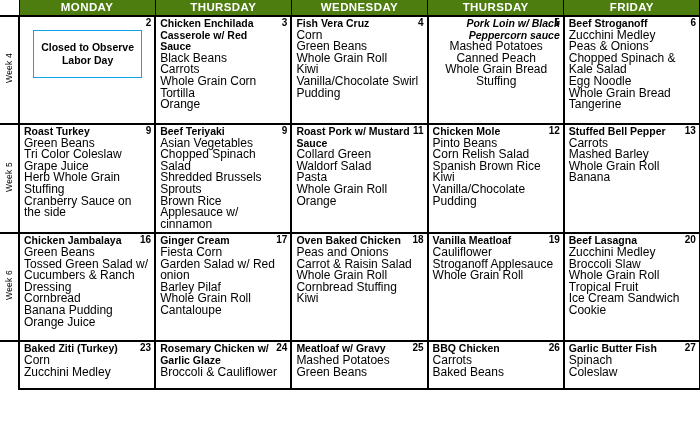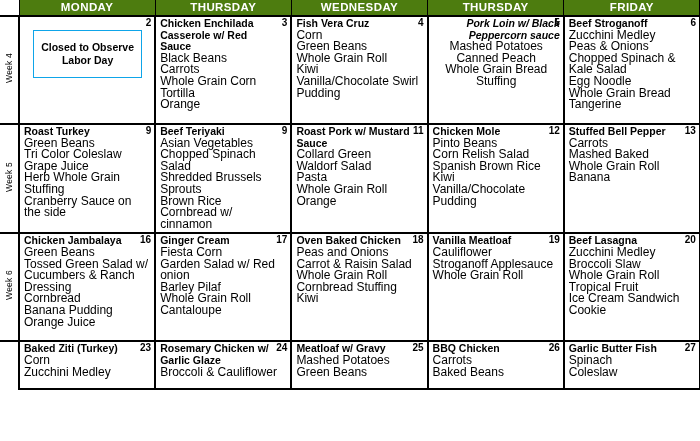--- a/index.html
+++ b/index.html
@@ -216,21 +216,21 @@
           </td>
           <td class="daycell">
             <div class="daynum">9</div>
             <div class="cellinner">
               <div class="mealtitle">Beef Teriyaki</div>
               <div class="sides">
                 <div>Asian Vegetables</div>
                 <div>Chopped Spinach Salad</div>
                 <div>Shredded Brussels Sprouts</div>
                 <div>Brown Rice</div>
-                <div>Cornbread w/ cinnamon</div>
+                <div>Applesauce w/ cinnamon</div>
               </div>
             </div>
           </td>
           <td class="daycell">
             <div class="daynum">11</div>
             <div class="cellinner">
               <div class="mealtitle">Roast Pork w/ Mustard Sauce</div>
               <div class="sides">
                 <div>Collard Green</div>
                 <div>Waldorf Salad</div>
@@ -252,21 +252,21 @@
                 <div>Vanilla/Chocolate Pudding</div>
               </div>
             </div>
           </td>
           <td class="daycell">
             <div class="daynum">13</div>
             <div class="cellinner">
               <div class="mealtitle">Stuffed Bell Pepper</div>
               <div class="sides">
                 <div>Carrots</div>
-                <div>Mashed Baked</div>
+                <div>Mashed Barley</div>
                 <div>Whole Grain Roll</div>
                 <div>Banana</div>
               </div>
             </div>
           </td>
         </tr>
         <tr>
           <td class="weeklabel"><span class="rot">Week 6</span></td>
           <td class="daycell">
             <div class="daynum">16</div>

